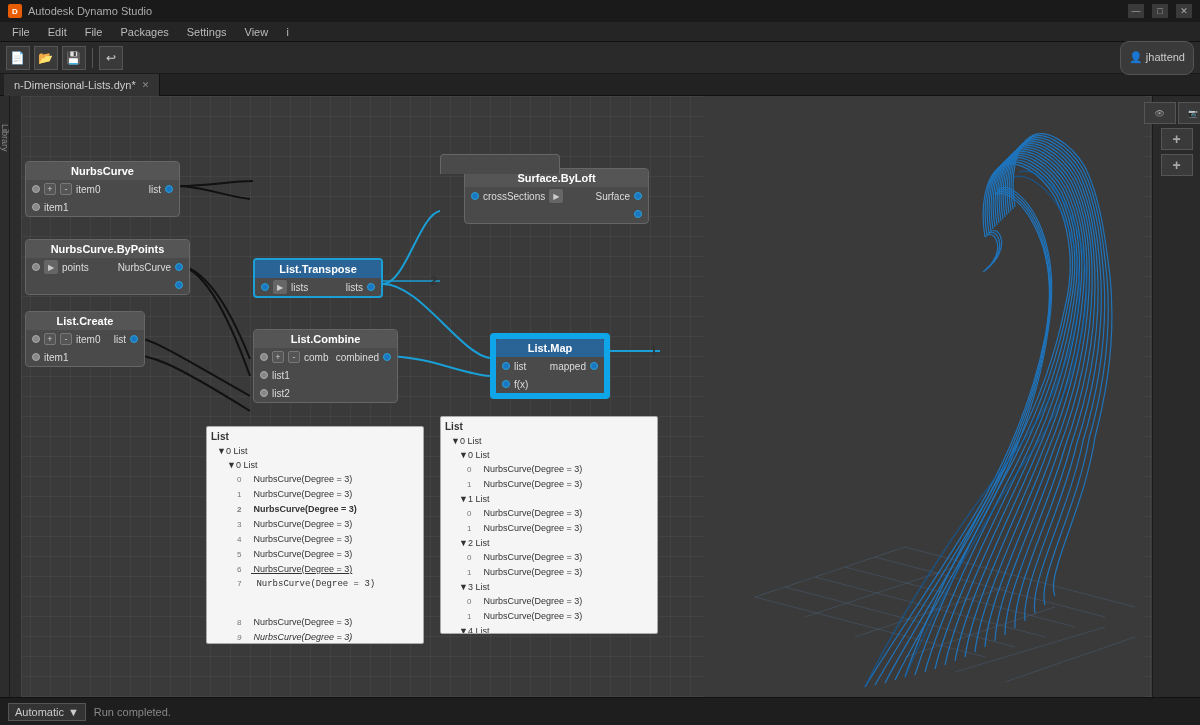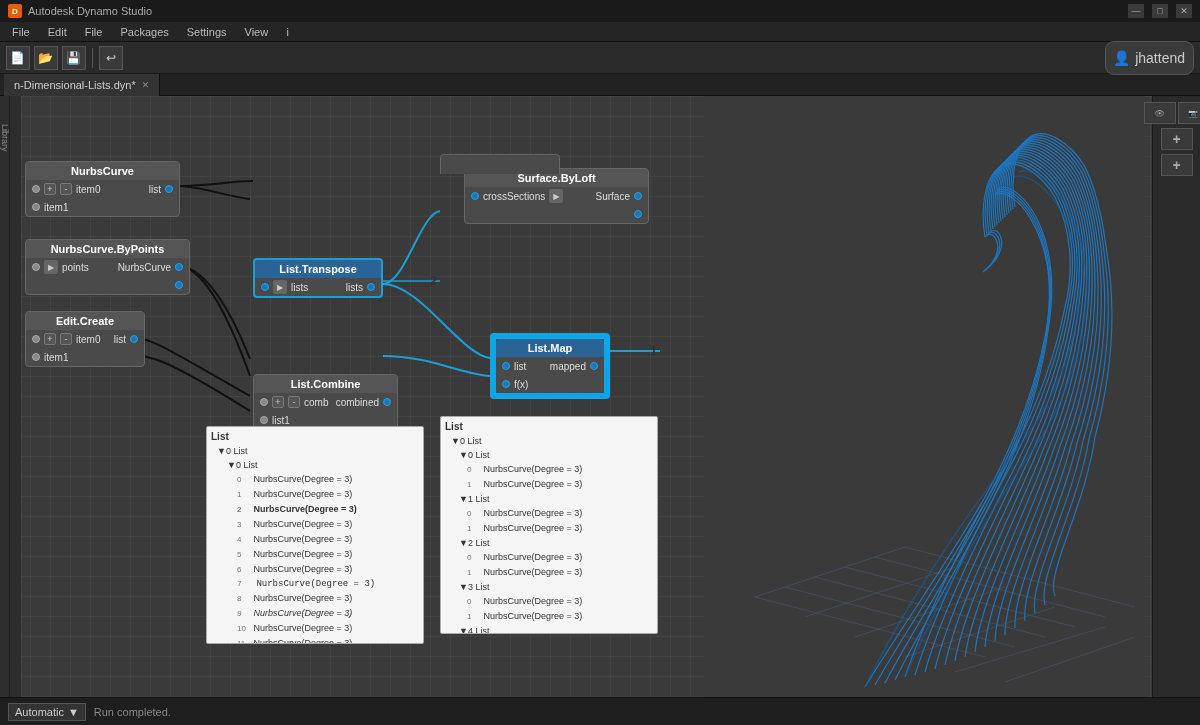--- a/index.html
+++ b/index.html
@@ -358,21 +358,21 @@
   <span>ℹ</span>
 </div>
 
 <div id="toolbar">
   <div class="toolbar-btn">📄</div>
   <div class="toolbar-btn">📂</div>
   <div class="toolbar-btn">💾</div>
   <div class="toolbar-separator"></div>
   <div class="toolbar-btn">↩</div>
   <div style="flex:1"></div>
-  <div class="toolbar-btn" style="width:auto;padding:16px 8px;font-size:14px;border-radius:9px;">👤 jhattend</div>
+  <div class="toolbar-btn" style="width:auto;padding:16px 8px;font-size:11px;border-radius:9px;">👤 jhattend</div>
 </div>
 
 <div id="tabbar">
   <div class="tab">
     <span>n-Dimensional-Lists.dyn*</span>
     <span class="close-btn">✕</span>
   </div>
 </div>
 
 <div id="main">
@@ -448,21 +448,21 @@
           </div>
         </div>
         <div class="node-port-row">
           <div style="flex:1"></div>
           <div class="port-dot blue"></div>
         </div>
       </div>
     </div>
 
     <div class="node" style="left:15px;top:215px;width:120px;">
-      <div class="node-header">Edit.Create</div>
+      <div class="node-header">List.Create</div>
       <div class="node-body">
         <div class="node-port-row">
           <div class="port-left">
             <div class="port-dot"></div>
             <div class="port-btn">+</div>
             <div class="port-btn">-</div>
             <span class="port-label">item0</span>
           </div>
           <div class="port-right">
             <span class="port-label">list</span>
@@ -513,21 +513,21 @@
             <span class="port-label">lists</span>
           </div>
           <div class="port-right">
             <span class="port-label">lists</span>
             <div class="port-dot blue"></div>
           </div>
         </div>
       </div>
     </div>
 
-    <div class="node" style="left:243px;top:233px;width:145px;margin-top:45px;">
+    <div class="node" style="left:243px;top:233px;width:145px;">
       <div class="node-header">List.Combine</div>
       <div class="node-body">
         <div class="node-port-row">
           <div class="port-left">
             <div class="port-dot"></div>
             <div class="port-btn">+</div>
             <div class="port-btn">-</div>
             <span class="port-label">comb</span>
           </div>
           <div class="port-right">
@@ -576,23 +576,23 @@
       <div style="font-weight:bold;font-size:10px;margin-bottom:2px;">List</div>
       <div style="padding-left:6px;line-height:14px;">
         <div>▼0 List</div>
         <div style="padding-left:10px;">▼0 List</div>
         <div style="padding-left:20px;"><span class="list-num">0</span> NurbsCurve(Degree = 3)</div>
         <div style="padding-left:20px;"><span class="list-num">1</span> NurbsCurve(Degree = 3)</div>
         <div style="padding-left:20px;font-weight:bold;"><span class="list-num">2</span> NurbsCurve(Degree = 3)</div>
         <div style="padding-left:20px;"><span class="list-num">3</span> NurbsCurve(Degree = 3)</div>
         <div style="padding-left:20px;"><span class="list-num">4</span> NurbsCurve(Degree = 3)</div>
         <div style="padding-left:20px;"><span class="list-num">5</span> NurbsCurve(Degree = 3)</div>
-        <div style="padding-left:20px;"><span class="list-num">6</span> NurbsCurve(Degree = 3)</div>
+        <div style="padding-left:20px;text-decoration:underline;"><span class="list-num">6</span> NurbsCurve(Degree = 3)</div>
         <div style="padding-left:20px;font-family:Liberation Mono, monospace;"><span class="list-num">7</span> NurbsCurve(Degree = 3)</div>
-        <div style="padding-left:20px;"><span class="list-num">8</span> NurbsCurve(Degree = 3)</div>
+        <div style="padding-left:20px;margin-top:24px;"><span class="list-num">8</span> NurbsCurve(Degree = 3)</div>
         <div style="padding-left:20px;font-style:italic;"><span class="list-num">9</span> NurbsCurve(Degree = 3)</div>
         <div style="padding-left:20px;"><span class="list-num">10</span> NurbsCurve(Degree = 3)</div>
         <div style="padding-left:20px;"><span class="list-num">11</span> NurbsCurve(Degree = 3)</div>
 
       </div>
 
     </div>
 
     <div class="list-display" style="left:430px;top:320px;width:218px;height:218px;">
       <div style="font-weight:bold;font-size:10px;margin-bottom:2px;">List</div>

